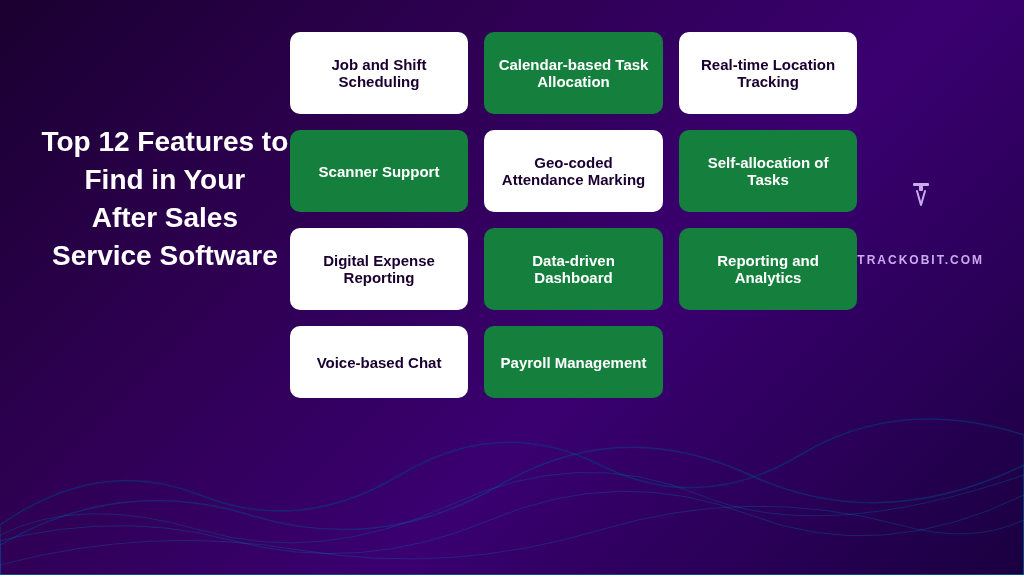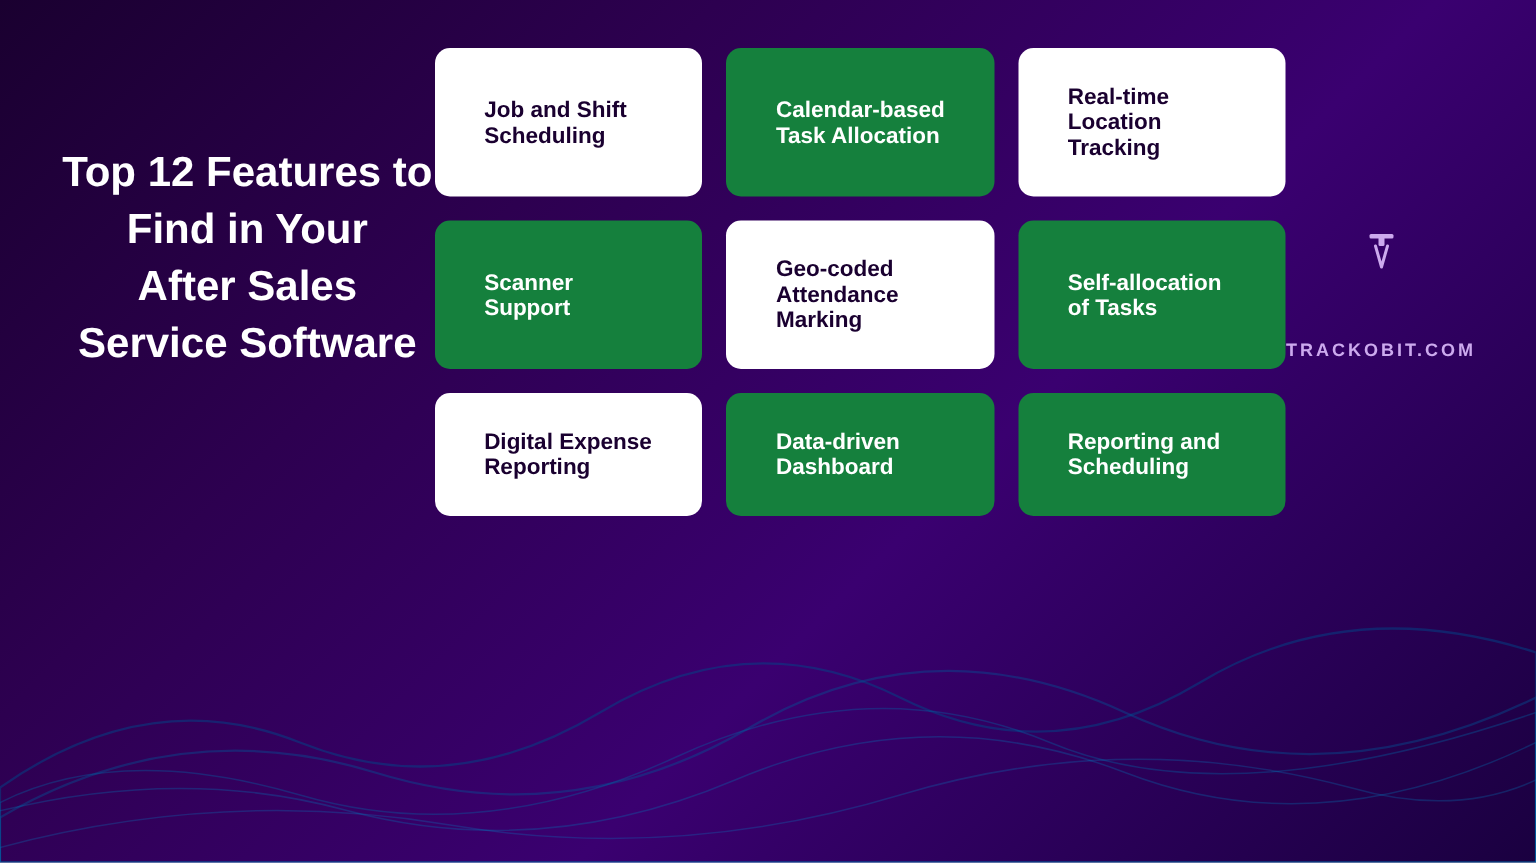--- a/index.html
+++ b/index.html
@@ -44,24 +44,25 @@
     .grid {
       display: grid;
       grid-template-columns: repeat(3, 1fr);
       gap: 16px;
       width: 100%;
       max-width: 940px;
     }
 
     .card {
       border-radius: 10px;
-      padding: 24px 33px;
+      padding: 24px 8px;
       display: flex;
       align-items: center;
       justify-content: center;
+      text-align: center;
       font-size: 15px;
       font-weight: 600;
       cursor: pointer;
       min-height: 72px;
     }
 
     .card-white {
       background: #ffffff;
       color: #1a0030;
     }
@@ -112,21 +113,23 @@
 
   <div class="grid" id="features-grid">
   <div class="card card-white">Job and Shift Scheduling</div>
       <div class="card card-purple">Calendar-based Task Allocation</div>
       <div class="card card-white">Real-time Location Tracking</div>
       <div class="card card-purple">Scanner Support</div>
       <div class="card card-white">Geo-coded Attendance Marking</div>
       <div class="card card-purple">Self-allocation of Tasks</div>
       <div class="card card-white">Digital Expense Reporting</div>
       <div class="card card-purple">Data-driven Dashboard</div>
-      <div class="card card-purple">Reporting and Scheduling</div>
+      <div class="card card-purple">Reporting and Analytics</div>
+      <div class="card card-white">Voice-based Chat</div>
+      <div class="card card-purple">Payroll Management</div>
     </div>
 
   <div class="footer">
     <svg class="logo-icon" viewBox="0 0 28 28" fill="none" xmlns="http://www.w3.org/2000/svg">
       <rect x="12" y="2" width="4" height="8" rx="1" fill="#ccaaee"></rect>
       <rect x="6" y="2" width="16" height="3" rx="1" fill="#ccaaee"></rect>
       <path d="M10 10 L14 24 L18 10" stroke="#ccaaee" stroke-width="2" fill="none" stroke-linecap="round" stroke-linejoin="round"></path>
     </svg>
     <span class="logo-text">TRACKOBIT.COM</span>
   </div>

